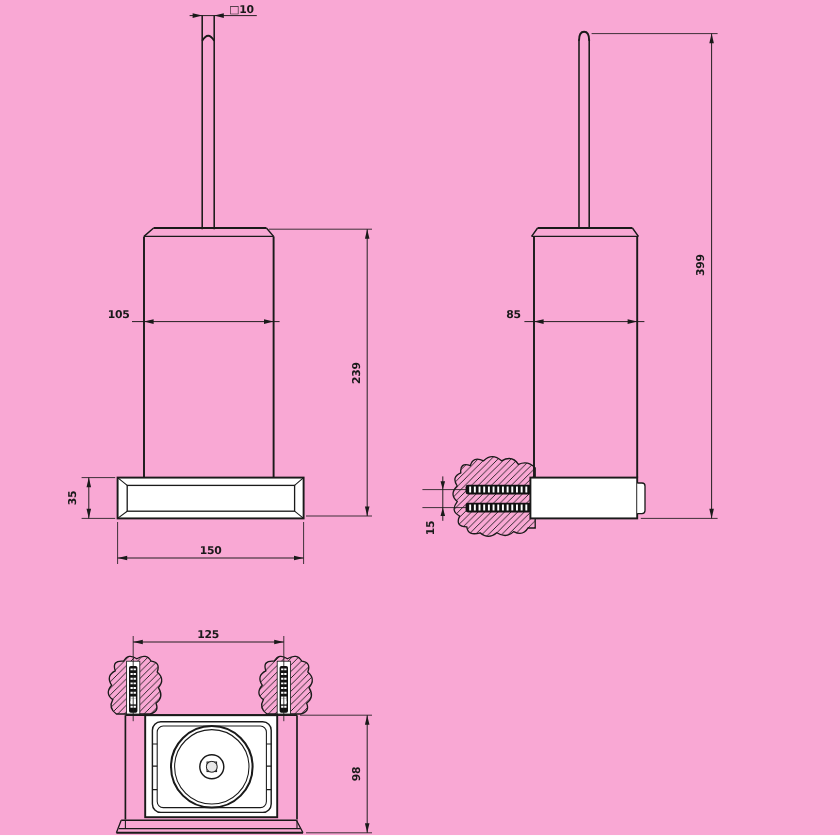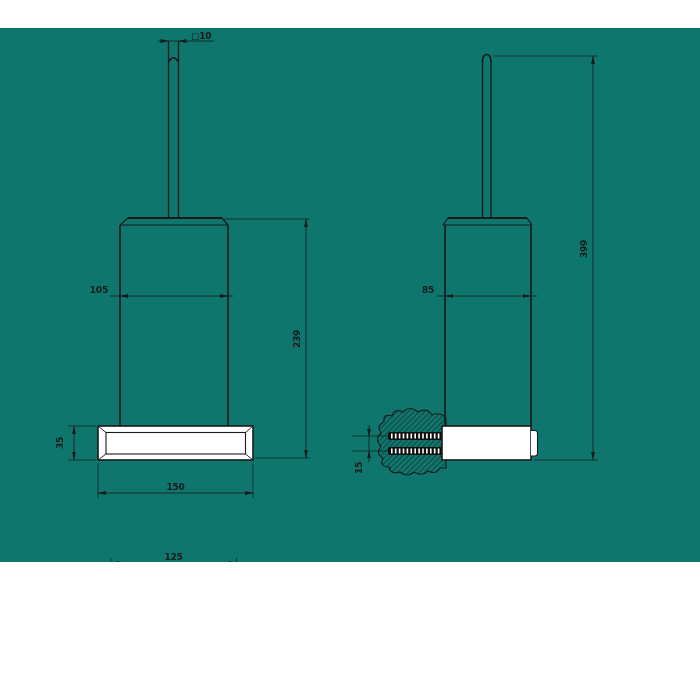--- a/index.html
+++ b/index.html
@@ -1,16 +1,16 @@
 <!DOCTYPE html>
 <html><head>
 <meta charset="utf-8">
 <style>
   html,body{margin:0;padding:0;background:#ffffff;}
-  .sheet{width:700px;height:534px;background:#0f766e;position:relative;overflow:hidden;margin-top:28px;}
+  .sheet{width:700px;height:696px;background:#f9a8d4;position:relative;overflow:hidden;}
   svg{display:block;}
   text{font-family:"DejaVu Sans","Liberation Sans",sans-serif;font-size:9px;font-weight:700;fill:#1a1a1a;letter-spacing:-0.2px;}
 </style>
 </head>
 <body>
 
 <div class="sheet">
 <svg width="700" height="700" viewBox="0 0 700 700">
   <defs>
     <pattern id="hatch" width="5.5" height="5.5" patternUnits="userSpaceOnUse">

